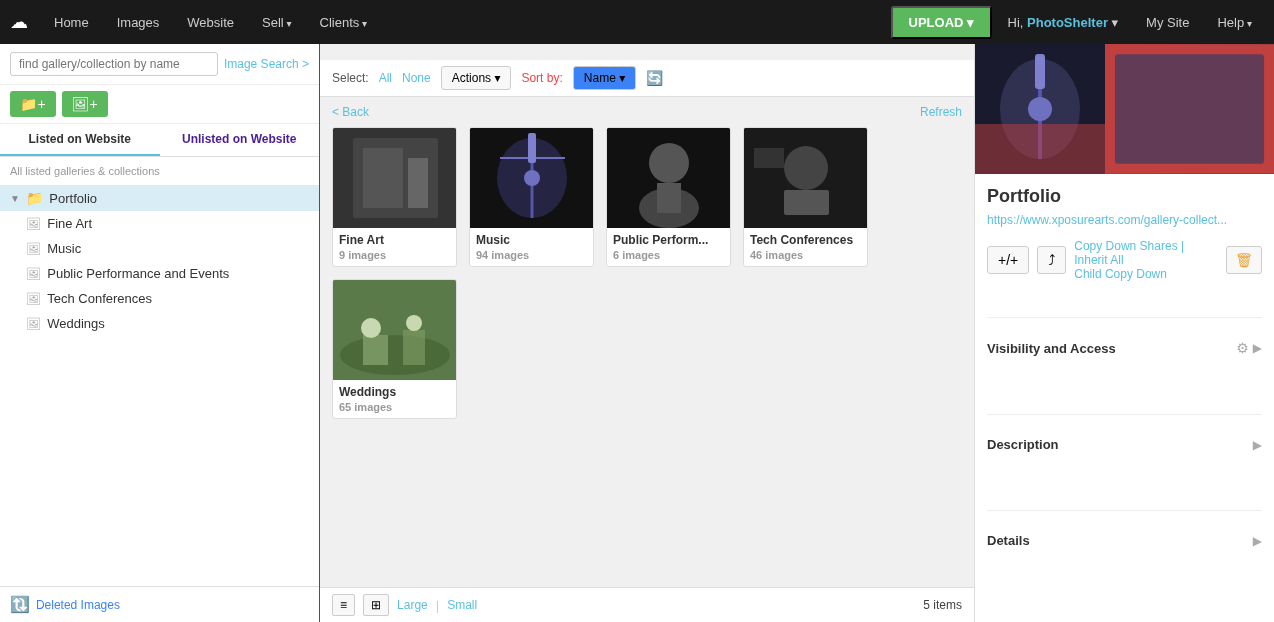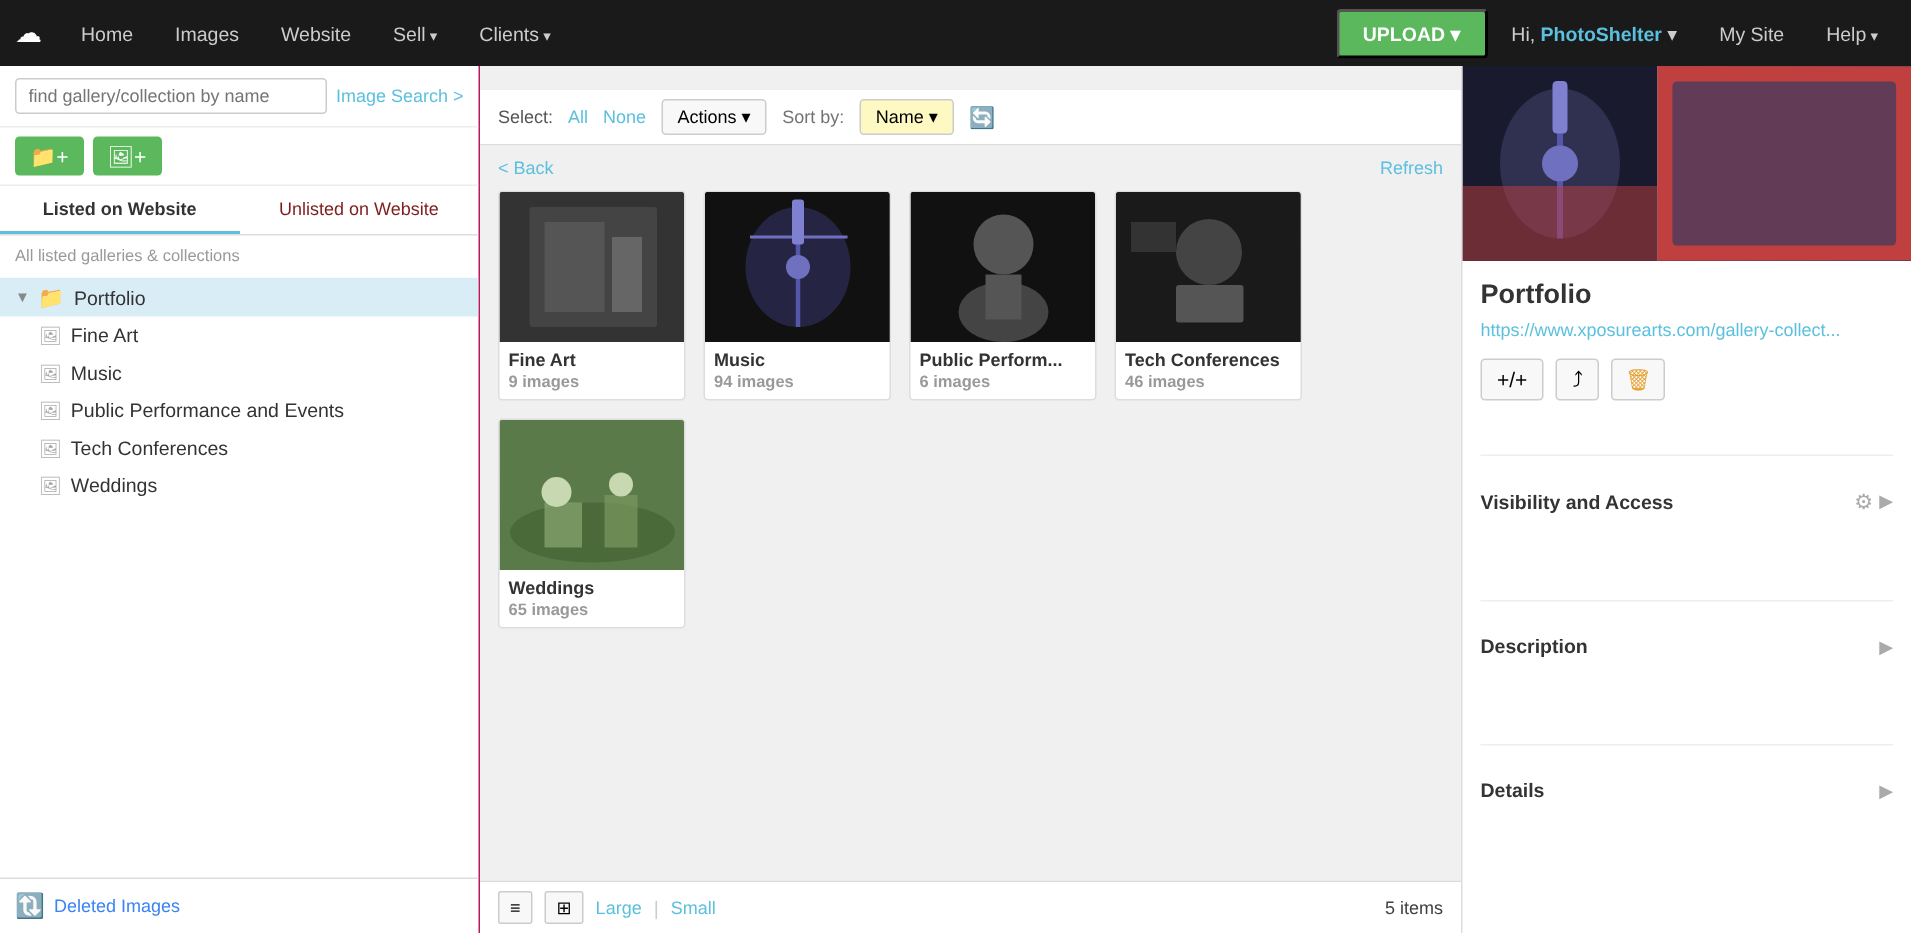--- a/index.html
+++ b/index.html
@@ -100,21 +100,22 @@
       display: flex;
       border-bottom: 1px solid #ddd;
     }
     .tab {
       flex: 1;
       text-align: center;
       padding: 8px;
       font-size: 12px;
       cursor: pointer;
       border-bottom: 2px solid transparent;
-      color: #7f1d1d;
+      color: #4c1d95;
+      font-weight: bold;
     }
     .tab.active {
       border-bottom: 2px solid #5bc0de;
       color: #333;
       font-weight: bold;
     }
     .sidebar-label {
       padding: 8px 10px;
       font-size: 11px;
       color: #999;
@@ -166,24 +167,24 @@
     .select-link { color: #5bc0de; font-size: 12px; cursor: pointer; }
     .actions-btn {
       border: 1px solid #ccc;
       background: #f8f8f8;
       border-radius: 3px;
       padding: 4px 10px;
       font-size: 12px;
       cursor: pointer;
     }
     .actions-btn::after { content: ' ▾'; }
-    .sort-label { font-size: 12px; color: #737373; }
+    .sort-label { font-size: 12px; color: #ef4444; }
     .sort-btn {
       border: 1px solid #ccc;
-      background: #fef9c3;
+      background: #3b82f6;
       border-radius: 3px;
       padding: 4px 10px;
       font-size: 12px;
       cursor: pointer;
     }
     .sort-btn::after { content: ' ▾'; }
     .refresh-icon { color: #999; cursor: pointer; font-size: 14px; }
 
     
     .gallery-header {
@@ -544,20 +545,24 @@
           <rect x="10" y="10" width="150" height="110" fill="#3a3a60" opacity="0.7" rx="3"></rect>
         </svg>
       </div>
     </div>
     <div class="panel-body">
       <div class="panel-title">Portfolio</div>
       <a class="panel-link">https://www.xposurearts.com/gallery-collect...</a>
       <div class="panel-actions">
         <button class="panel-action-btn">+/+</button>
         <button class="panel-action-btn">⤴</button>
+        <span class="panel-copy-text">
+          <span>Copy Down Shares | Inherit All</span><br>
+          <span>Child Copy Down</span>
+        </span>
         <button class="panel-trash-btn">🗑</button>
       </div>
 
       <div class="panel-section">
         <span class="panel-section-title">Visibility and Access</span>
         <span class="panel-section-gear">⚙</span>
         <span class="panel-section-arrow">▶</span>
       </div>
 
       <div class="panel-section">

